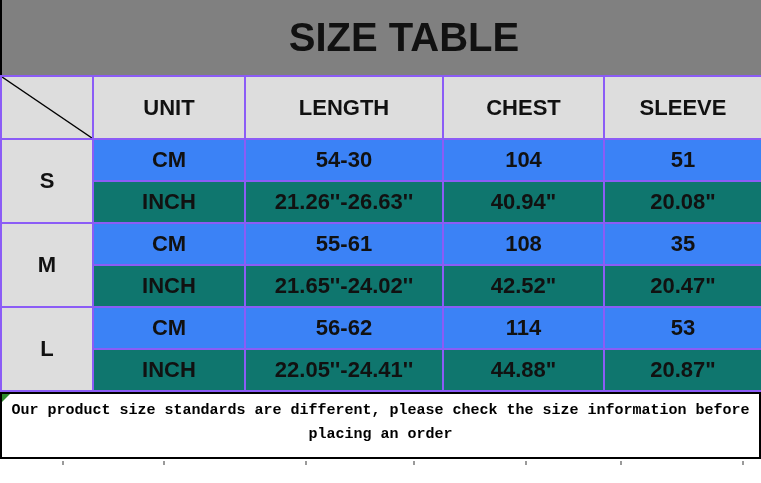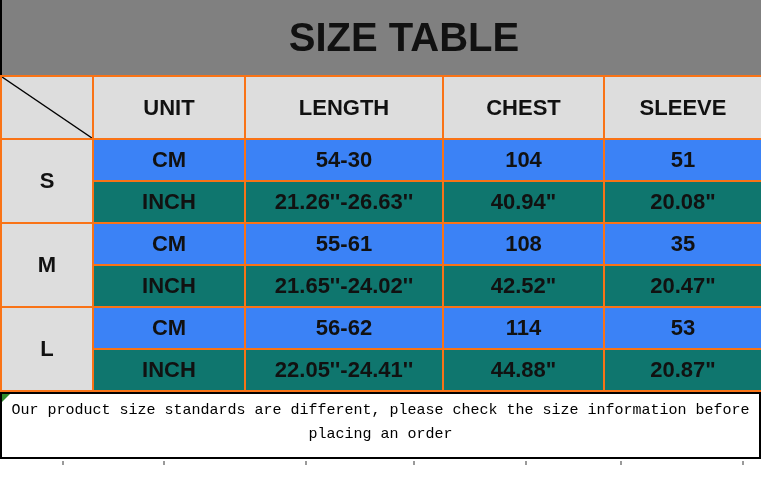--- a/index.html
+++ b/index.html
@@ -25,21 +25,21 @@
     letter-spacing: 0px;
   }
 
   
   table.size-table {
     width: 761px;
     border-collapse: collapse;
     table-layout: fixed;
   }
   table.size-table th, table.size-table td {
-    border: 2px solid #f97316;
+    border: 2px solid #8b5cf6;
     text-align: center;
     vertical-align: middle;
     padding: 0;
     font-weight: bold;
     color: #111;
     overflow: hidden;
   }
   table.size-table th { height: 61px; font-size: 22px; background: #dddddd; }
   table.size-table td { height: 40px; font-size: 22px; }
   th.corner-cell { background: #ffffff; position: relative; padding: 0; }
@@ -54,21 +54,21 @@
     width: 761px; height: 67px;
     box-sizing: border-box;
     border: 2px solid #000;
     border-top-width: 2px;
     background: #ffffff;
     position: relative;
     display: flex; align-items: flex-start; justify-content: center;
   }
   .footer-text {
     font-family: "Liberation Mono", monospace;
-    font-weight: normal;
+    font-weight: bold;
     font-size: 15px;
     line-height: 24px;
     color: #000;
     text-align: center;
     padding: 5px 4px 0 4px;
     width: 753px;
   }
   .comment-marker {
     position: absolute; top: 0; left: 0;
     width: 0; height: 0;

